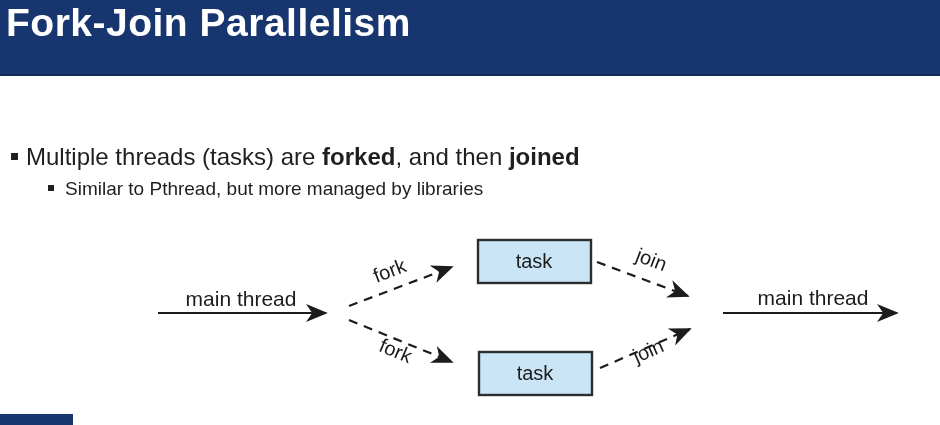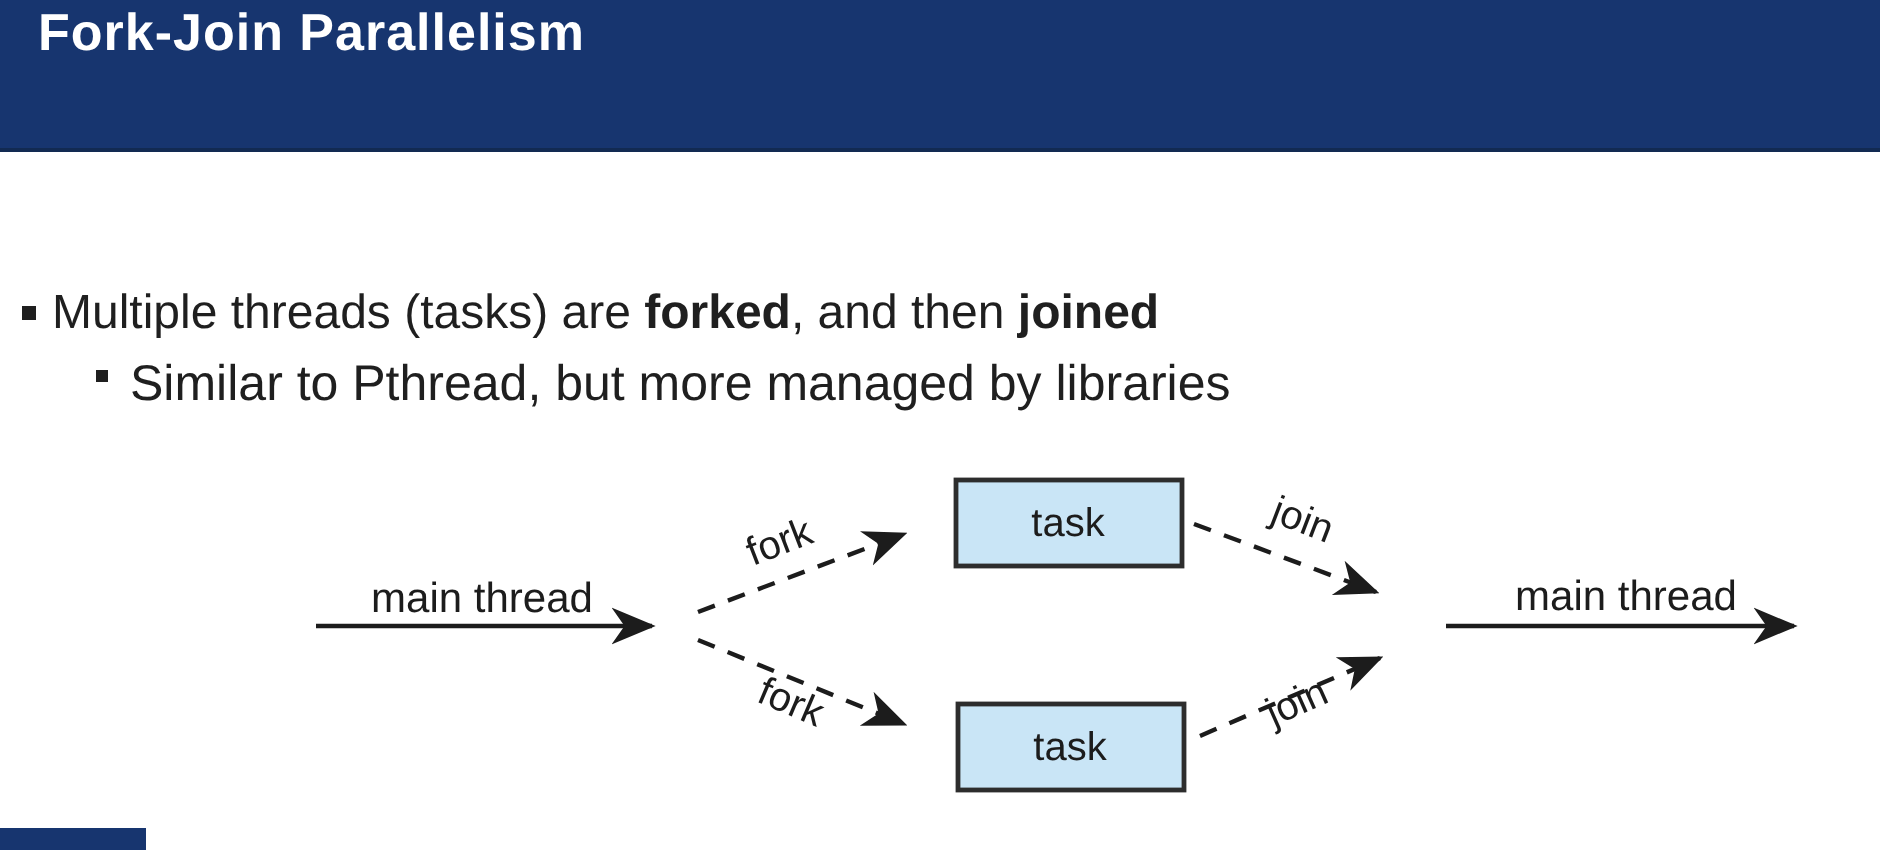--- a/index.html
+++ b/index.html
@@ -6,30 +6,30 @@
   body{
     width:940px;height:425px;position:relative;overflow:hidden;
     background:#ffffff;font-family:"Liberation Sans",sans-serif;
   }
   
   .slide-header{
     position:absolute;left:0;top:0;width:940px;height:76px;
     background:#17356f;border-bottom:2px solid #122a52;box-sizing:border-box;
   }
   .slide-title{
-    position:absolute;left:19px;top:3px;margin:0;
-    color:#ffffff;font-size:26px;font-weight:bold;line-height:1.05;
+    position:absolute;left:6px;top:3px;margin:0;
+    color:#ffffff;font-size:39px;font-weight:bold;line-height:1.05;
     letter-spacing:0.5px;white-space:nowrap;
   }
   
   .bullet-row{position:absolute;display:flex;align-items:flex-start;color:#1f1f1f;margin-top:44px;}
   .bullet-main{left:11px;top:98px;}
   .bullet-main .txt{font-size:24px;line-height:1.25;}
   .bullet-sub{left:48px;top:133px;}
-  .bullet-sub .txt{font-size:25px;line-height:1.25;}
+  .bullet-sub .txt{font-size:19px;line-height:1.25;}
   .sq{background:#1f1f1f;flex:0 0 auto;display:inline-block;}
   .sq1{width:7px;height:7px;margin:11px 8px 0 0;}
   .sq2{width:6px;height:6px;margin:8px 11px 0 0;}
   
   .diagram-svg{position:absolute;left:0;top:0;width:940px;height:425px;}
   .diagram-svg text{fill:#1c1c1c;font-family:"Liberation Sans",sans-serif;}
   .flow-label{font-size:21px;}
   .edge-label{font-size:20px;}
   .task-label{font-size:20px;}
   

